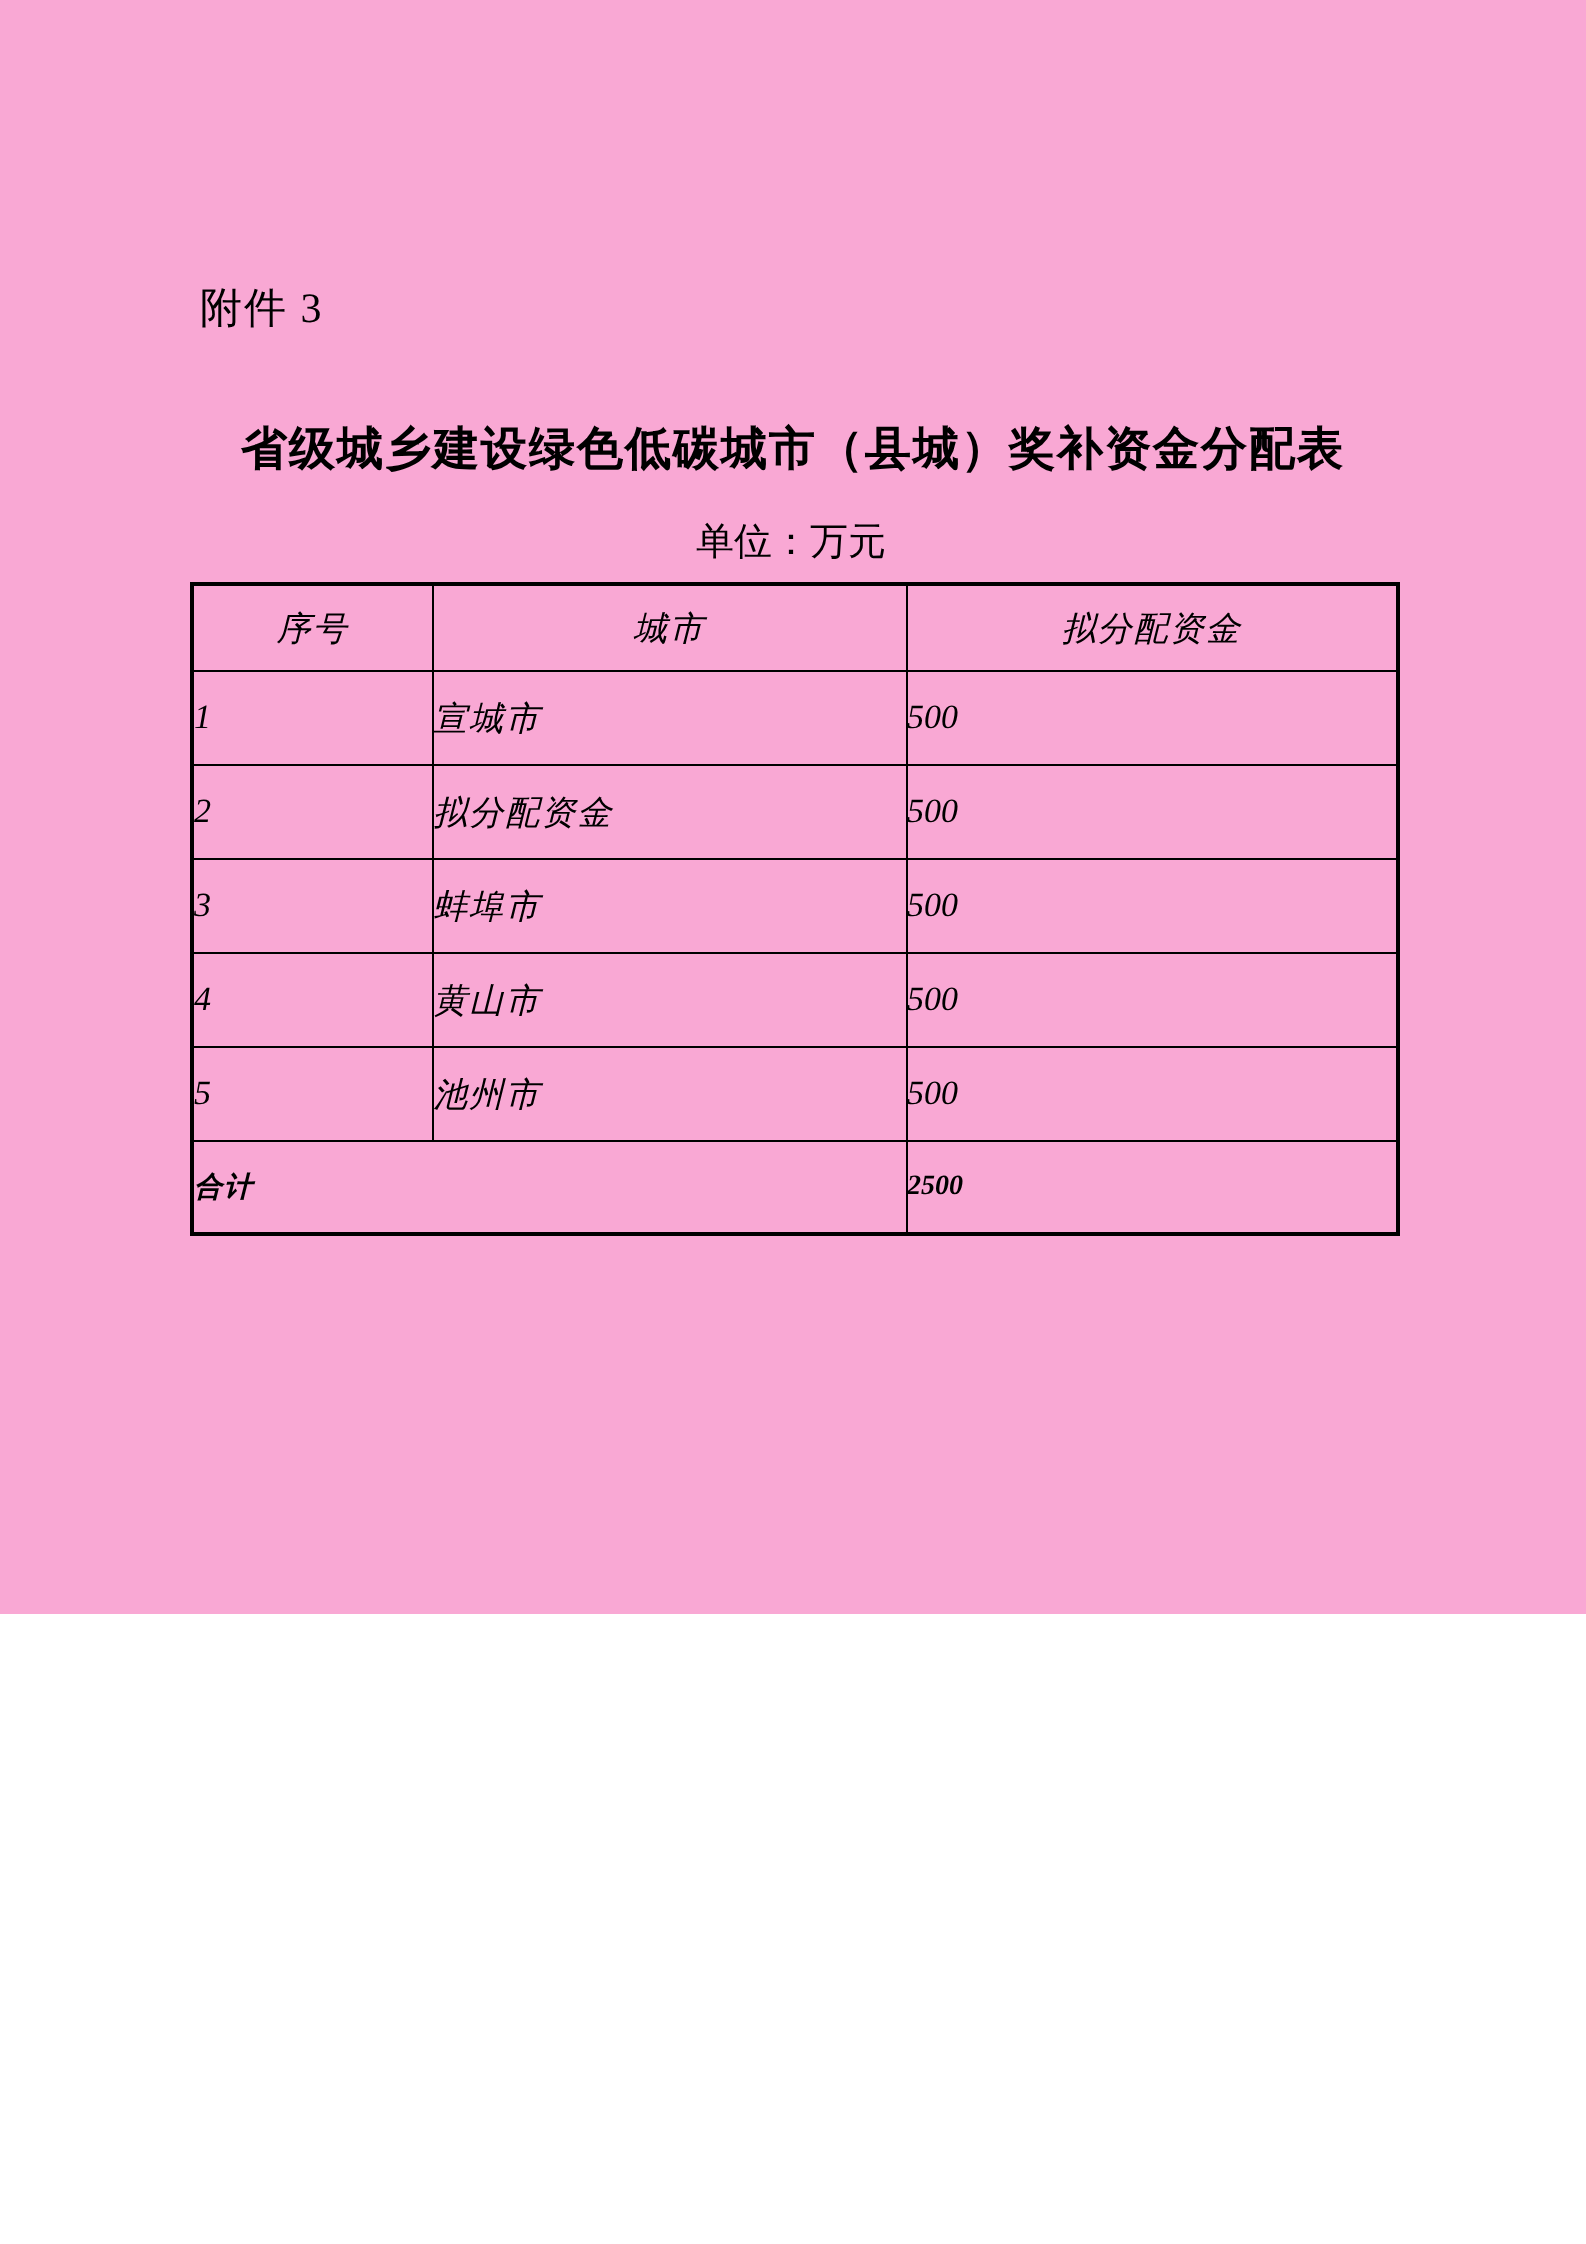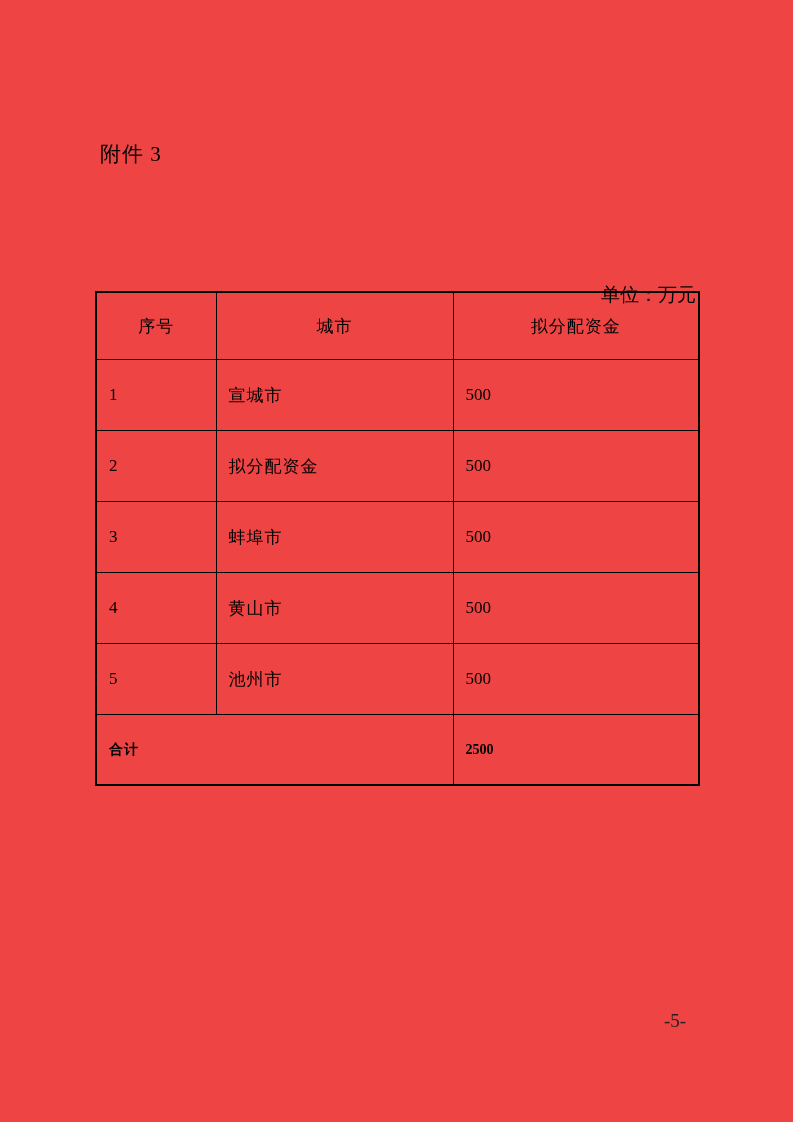--- a/index.html
+++ b/index.html
@@ -3,22 +3,22 @@
 <meta charset="utf-8">
 <style>
   html, body {
     margin: 0;
     padding: 0;
     background: #ffffff;
   }
   .page {
     position: relative;
     width: 793px;
-    height: 1122px;
-    background: #ef4444;
+    height: 807px;
+    background: #f9a8d4;
     color: #000000;
     font-family: "Liberation Serif", "DejaVu Serif", serif;
     overflow: hidden;
   }
   .attachment {
     position: absolute;
     left: 100px;
     top: 140px;
     font-size: 21px;
     letter-spacing: 1px;
@@ -33,39 +33,39 @@
     font-size: 23px;
     font-weight: bold;
     letter-spacing: 1px;
     font-family: "Liberation Serif", "DejaVu Serif", serif;
   }
   .unit {
     position: absolute;
     left: 95px;
     top: 258px;
     width: 601px;
-    text-align: right;
+    text-align: center;
     font-size: 19px;
-    margin-top: 24px;
   }
   table.alloc {
     position: absolute;
     left: 95px;
     top: 291px;
     width: 603px;
     border-collapse: collapse;
     table-layout: fixed;
     border: 2px solid #000000;
   }
   table.alloc th,
   table.alloc td {
     border: 1px solid #000000;
     vertical-align: middle;
-    padding: 12px;
+    padding: 0;
     overflow: hidden;
+    font-style: italic;
   }
   col.c-no     { width: 120px; }
   col.c-city   { width: 237px; }
   col.c-amount { width: 246px; }
   table.alloc th {
     height: 42px;
     font-size: 17px;
     font-weight: 500;
     font-family: "Liberation Sans", "DejaVu Sans", sans-serif;
     letter-spacing: 1px;
@@ -103,20 +103,21 @@
     color: #222222;
   }
 </style>
 </head>
 <body>
 
 <div class="page">
 
   <div class="attachment">附件 3</div>
 
+  <h1 class="title">省级城乡建设绿色低碳城市（县城）奖补资金分配表</h1>
 
   <div class="unit">单位：万元</div>
 
   <table class="alloc">
     <colgroup>
       <col class="c-no">
       <col class="c-city">
       <col class="c-amount">
     </colgroup>
     <thead>

